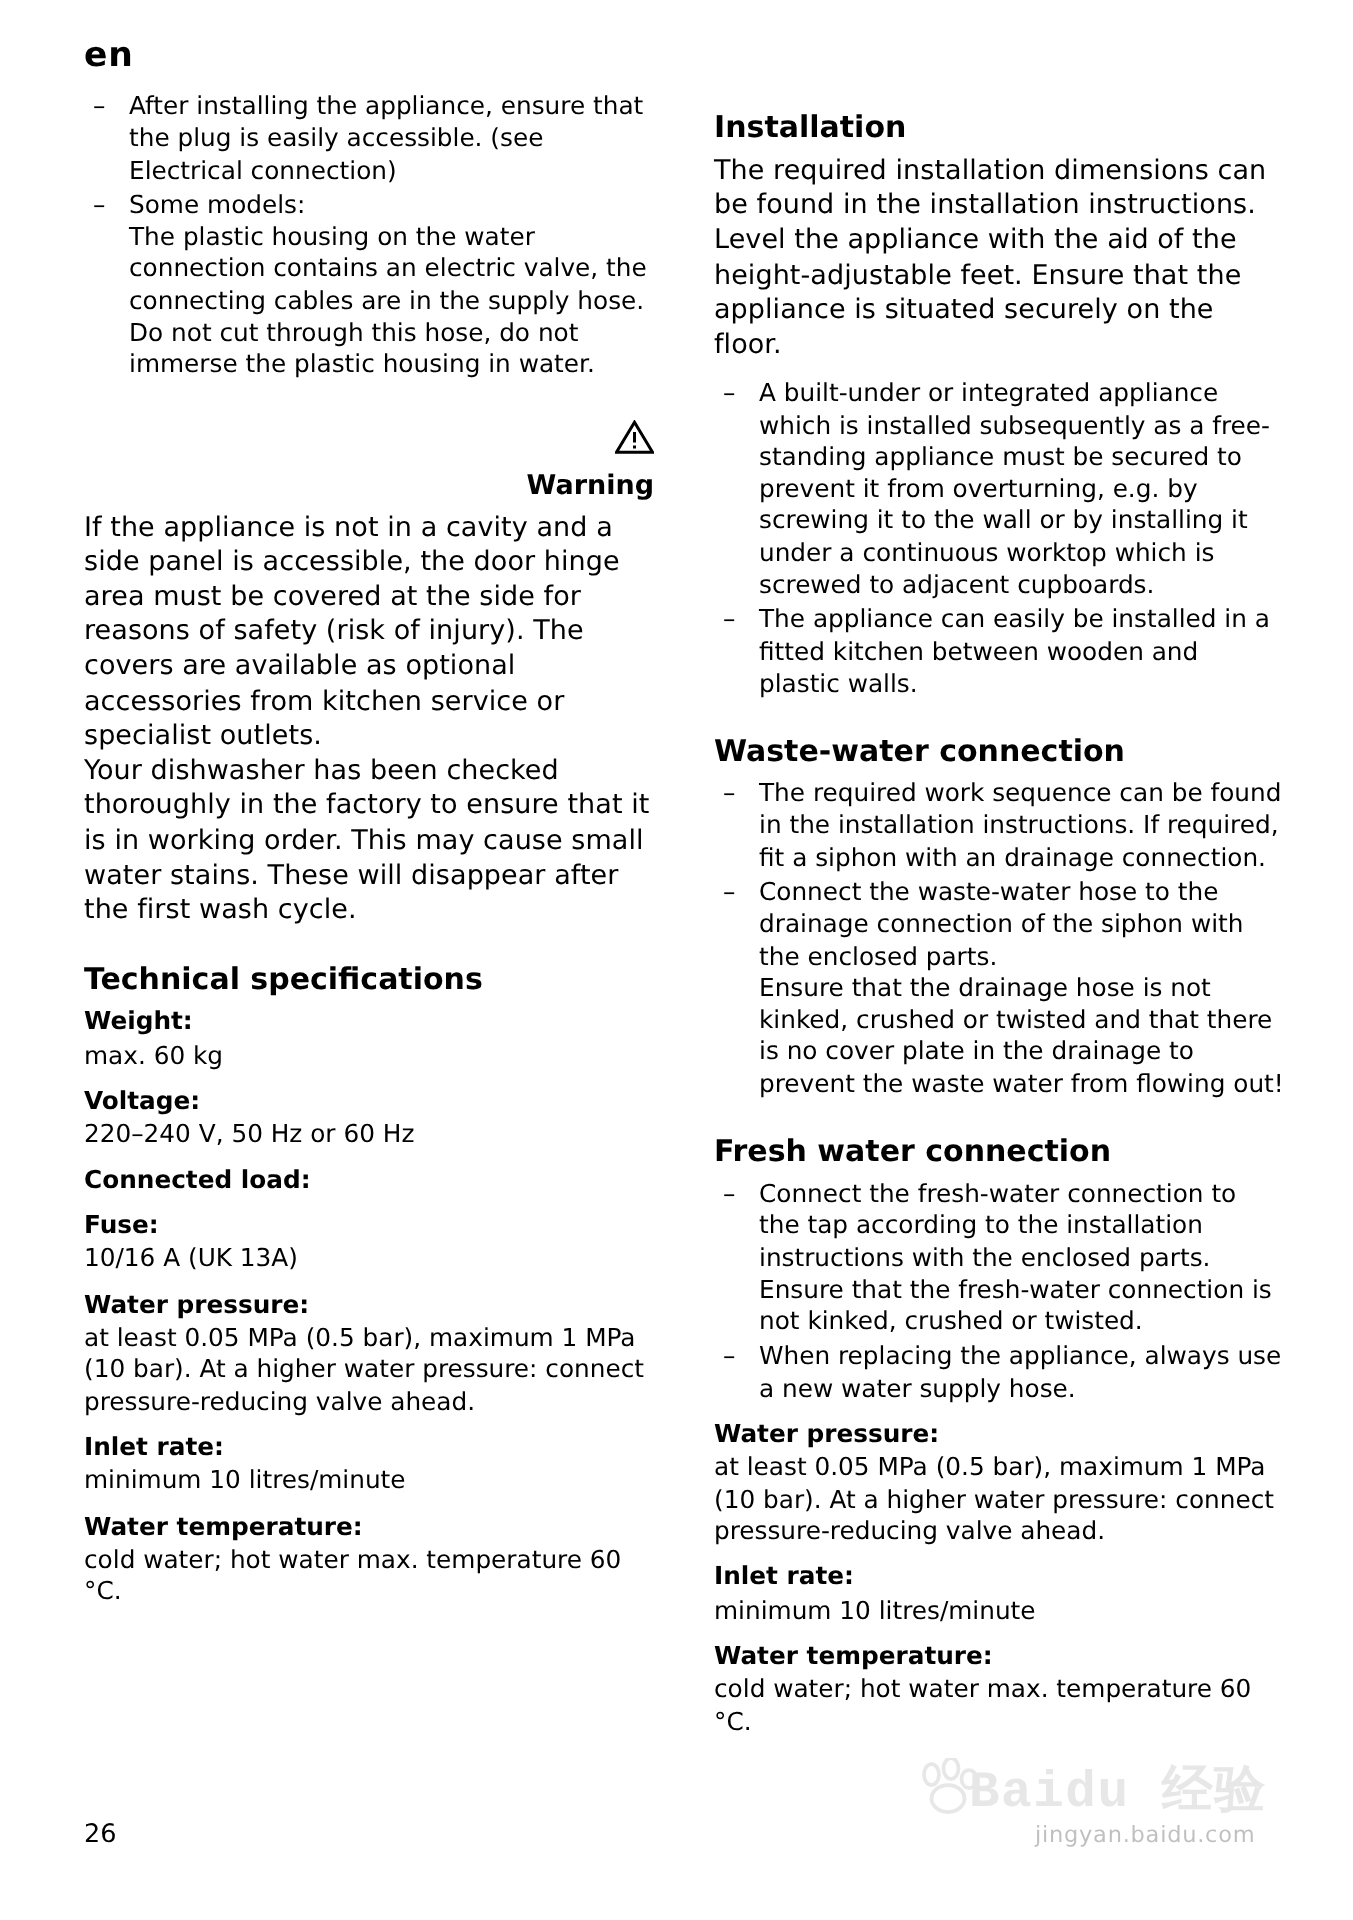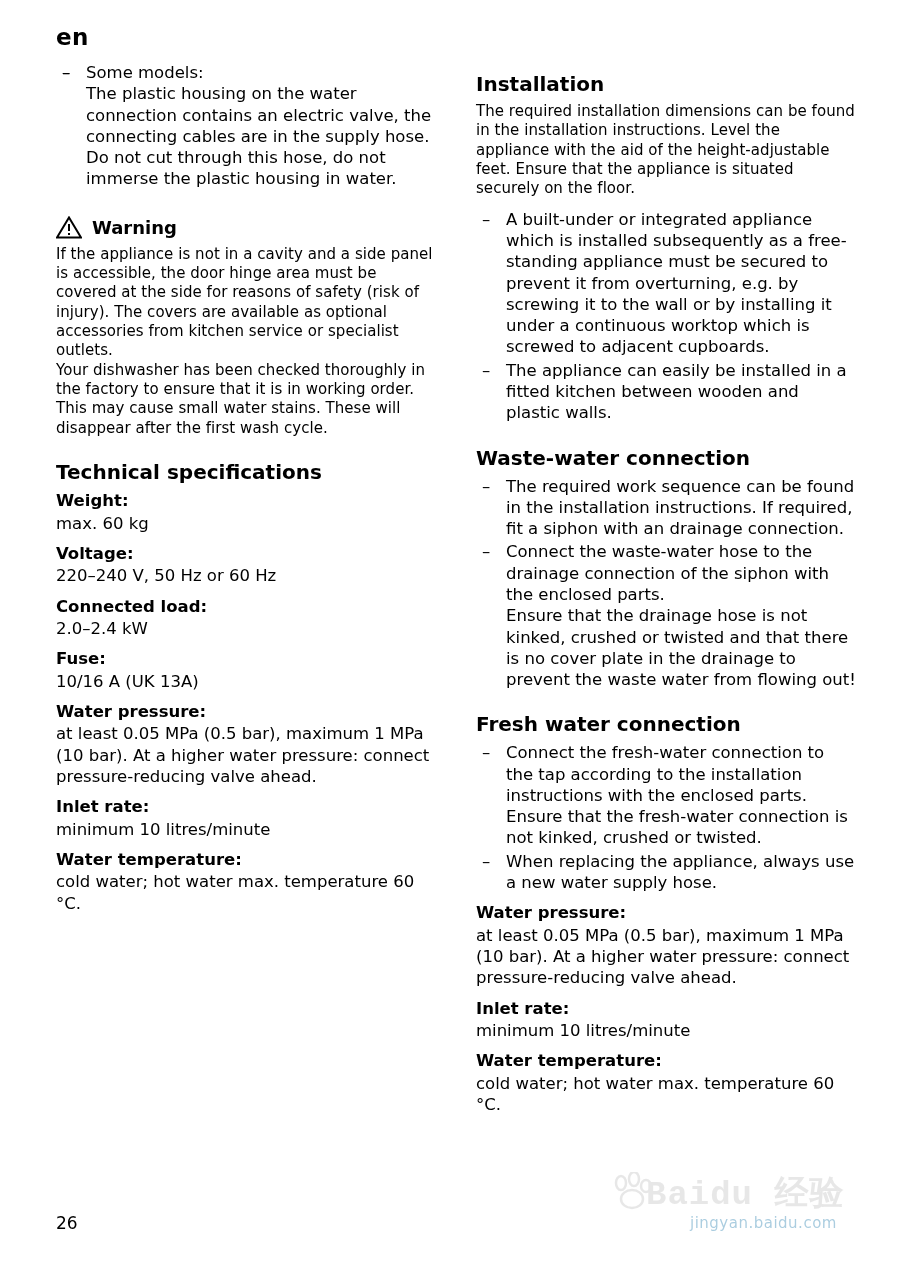--- a/index.html
+++ b/index.html
@@ -45,21 +45,21 @@
   h2.section {
     font-size: 20px;
     font-weight: bold;
     margin: 22px 0 6px 0;
     line-height: 1.2;
   }
   h2.section.first {
     margin-top: 12px;
   }
   p.body {
-    font-size: 15px;
+    font-size: 18px;
     line-height: 1.29;
     margin: 0 0 0 0;
     letter-spacing: 0.05px;
   }
   .spacer-sm { height: 10px; }
   ul.dashlist {
     list-style: none;
     margin: 0;
     padding: 0;
   }
@@ -77,23 +77,24 @@
   }
   ul.dashlist > li .sub {
     display: block;
     margin-top: 0px;
   }
   .warn-block {
     margin-top: 26px;
   }
   .warn-head {
     display: flex;
-    align-items: center;
+    align-items: flex-end;
     gap: 10px;
     margin-bottom: 6px;
+    flex-direction: column;
   }
   .warn-tri {
     width: 26px;
     height: 23px;
     position: relative;
     flex: 0 0 auto;
   }
   .warn-label {
     font-size: 18px;
     font-weight: bold;
@@ -133,21 +134,21 @@
     font-weight: bold;
     color: #b9b9b9;
     letter-spacing: 1px;
     font-family: Liberation Mono, monospace;
   }
   .wm-sub {
     position: absolute;
     left: 78px;
     top: 52px;
     font-size: 15px;
-    color: #0369a1;
+    color: #404040;
     letter-spacing: 0.5px;
   }
   .wm-paw {
     position: absolute;
     left: 0px;
     top: 10px;
     width: 40px;
     height: 38px;
   }
 </style>
@@ -158,20 +159,21 @@
 
   <div class="lang-header">en</div>
 
   <div class="columns">
 
     <div class="col">
 
       <ul class="dashlist">
         <li>
           <span class="dash">–</span>
+          <span>After installing the appliance, ensure that the plug is easily accessible. (see Electrical connection)</span>
         </li>
         <li>
           <span class="dash">–</span>
           <span>Some models:</span>
           <span class="sub">The plastic housing on the water connection contains an electric valve, the connecting cables are in the supply hose. Do not cut through this hose, do not immerse the plastic housing in water.</span>
         </li>
       </ul>
 
       <div class="warn-block">
         <div class="warn-head">
@@ -192,21 +194,20 @@
       <h2 class="section">Technical specifications</h2>
 
       <div>
         <div class="spec-term first">Weight:</div>
         <div class="spec-val">max. 60 kg</div>
 
         <div class="spec-term">Voltage:</div>
         <div class="spec-val">220–240 V, 50 Hz or 60 Hz</div>
 
         <div class="spec-term">Connected load:</div>
-        <div class="spec-val">2.0–2.4 kW</div>
 
         <div class="spec-term">Fuse:</div>
         <div class="spec-val">10/16 A (UK 13A)</div>
 
         <div class="spec-term">Water pressure:</div>
         <div class="spec-val">at least 0.05 MPa (0.5 bar), maximum 1 MPa (10 bar). At a higher water pressure: connect pressure-reducing valve ahead.</div>
 
         <div class="spec-term">Inlet rate:</div>
         <div class="spec-val">minimum 10 litres/minute</div>
 

